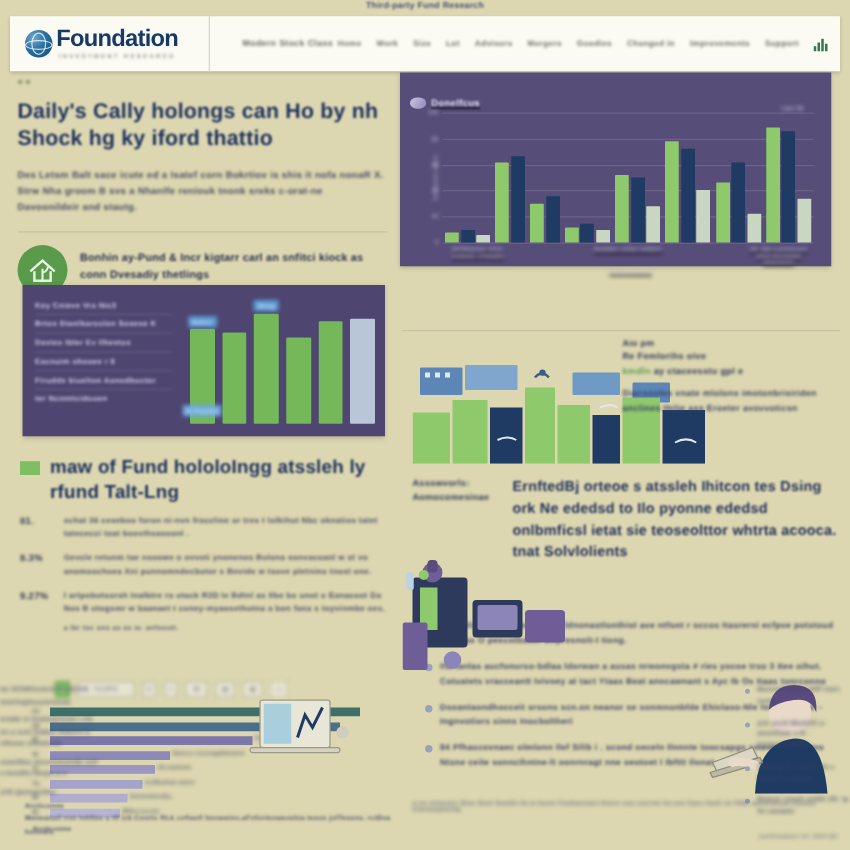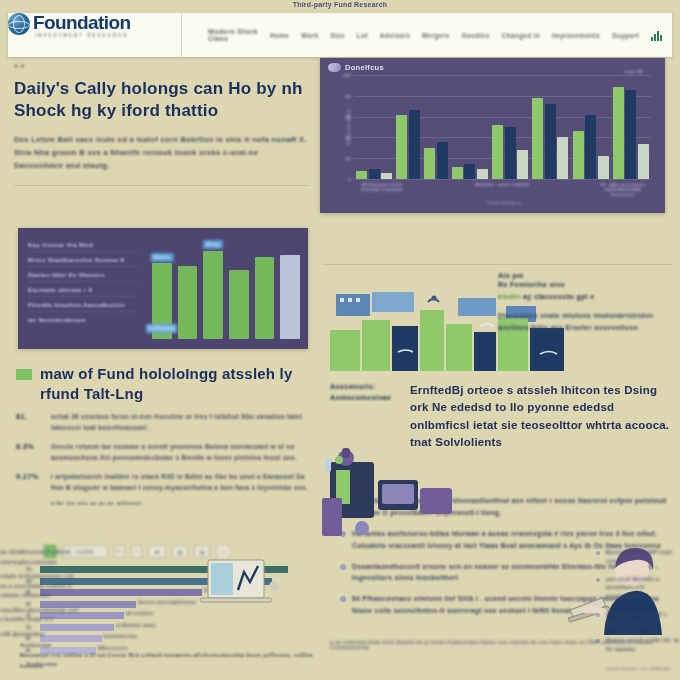--- a/index.html
+++ b/index.html
@@ -30,22 +30,22 @@
 
   
   .header {
     position: absolute; top: 13px; left: 8px;
     width: 664px; height: 44px;
     background: #fbfaf3;
     box-shadow: 0 1px 3px rgba(0,0,0,.18);
     display: flex; align-items: center;
   }
   .logo-zone {
-    width: 174px; height: 100%;
-    display: flex; padding-left: 0;
+    width: 160px; height: 100%;
+    display: flex; align-items: center; padding-left: 12px;
     border-right: 1px solid #d8d6c8;
   }
   .globe {
     width: 22px; height: 22px; border-radius: 50%;
     background: radial-gradient(circle at 32% 30%, #6fa8cf 0%, #2a6ea0 45%, #0d4b77 100%);
     position: relative; flex: none; margin-right: 3px;
   }
   .globe::before, .globe::after {
     content: ""; position: absolute; border: .8px solid rgba(255,255,255,.75);
     border-radius: 50%;
@@ -148,21 +148,22 @@
   .hbar-lbl { width: 14px; font-size: 4.8px; color: #3a3f60; font-weight: 700; }
   .hbar-bar { height: 7px; position: relative; }
   .hbar-val { position: absolute; left: 100%; margin-left: 2px; top: -1px;
               font-size: 4.6px; color: #4a4e69; font-weight: 700; white-space: nowrap; }
   .hbar-note { font-size: 5.4px; color: #4a4e69; font-weight: 700; margin-top: 6px; }
 
   
   .chart-card {
     position: absolute; left: 320px; top: 58px; width: 345px; height: 155px;
     background: #564d78; box-shadow: 0 1px 4px rgba(0,0,0,.22);
-    padding: 5px 10px 6px 8px;
+    padding: 20px 10px 6px 8px;
+    text-decoration: underline;
   }
   .chart-brand { display: flex; align-items: center; gap: 4px; margin-bottom: 3px; }
   .chart-brand-glyph {
     width: 13px; height: 9px; border-radius: 50%/60%;
     background: linear-gradient(120deg,#cfc8e6,#8f86b8);
   }
   .chart-brand-name { font-size: 7.5px; font-weight: 800; color: #e4dff2; letter-spacing: .3px; }
 
   .plot { position: relative; height: 104px; margin-left: 26px; margin-right: 4px; }
   .gridline { position: absolute; left: 0; right: 0; height: 1px; background: rgba(255,255,255,.13); }
@@ -273,20 +274,31 @@
           <i style="height:6px"></i>
       </span>
     </div>
   </div>
 
   <div class="hero">
     <div class="hero-mark blur2">**</div>
     <div class="hero-title blur">Daily's Cally holongs  can  Ho by nh Shock hg ky iford thattio</div>
     <div class="hero-body blur2">Des Letsm Balt sace icute ed a Isatef corn Bokrtiov is shis it nofa nonaR X.  Strw  Nha groom B svs a Nhanlfe reniouk tnonk sreks c-orat-ne Davoonildeir and stautg.</div>
     <div class="rule"></div>
+    <div class="subhead-row">
+      <div class="leaf-badge">
+        <svg viewBox="0 0 24 24" aria-hidden="true">
+          <path d="M3 13 L12 5 L21 13" fill="none" stroke="#e9f3e4" stroke-width="1.8"></path>
+          <path d="M6 13 L6 20 L18 20 L18 13" fill="none" stroke="#e9f3e4" stroke-width="1.8"></path>
+          <path d="M12 20 L12 11" stroke="#e9f3e4" stroke-width="1.6"></path>
+          <path d="M12 14 C15 13 16 11 16 9" fill="none" stroke="#e9f3e4" stroke-width="1.4"></path>
+        </svg>
+      </div>
+      <div class="subhead-text blur">Bonhin ay-Pund &amp; Incr kigtarr carl an snfitci kiock as conn Dvesadiy thetlings</div>
+    </div>
   </div>
 
   <div class="purple-panel">
     <div class="pp-list">
       <div class="pp-list-row blur2">Key                  Cnieve Vra Nic3</div>
       <div class="pp-list-row blur2">Brtos  Stanlbaroclon  Sosese K</div>
       <div class="pp-list-row blur2">Davieo Ibler Ev Ilhestos</div>
       <div class="pp-list-row blur2">Eacnuim ohooee r 8</div>
       <div class="pp-list-row blur2">Firudds biuelton Aanodbuctor</div>
       <div class="pp-list-row blur2">ter Ncnnttcidooen</div>

